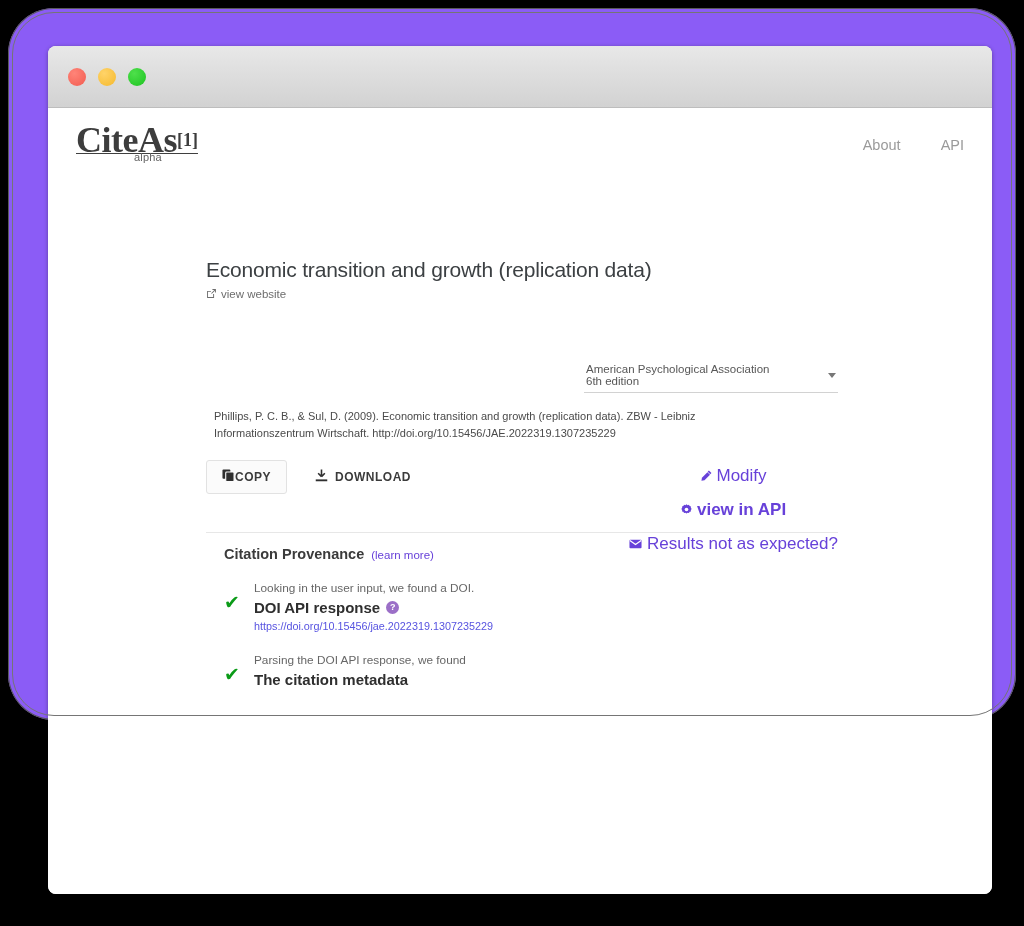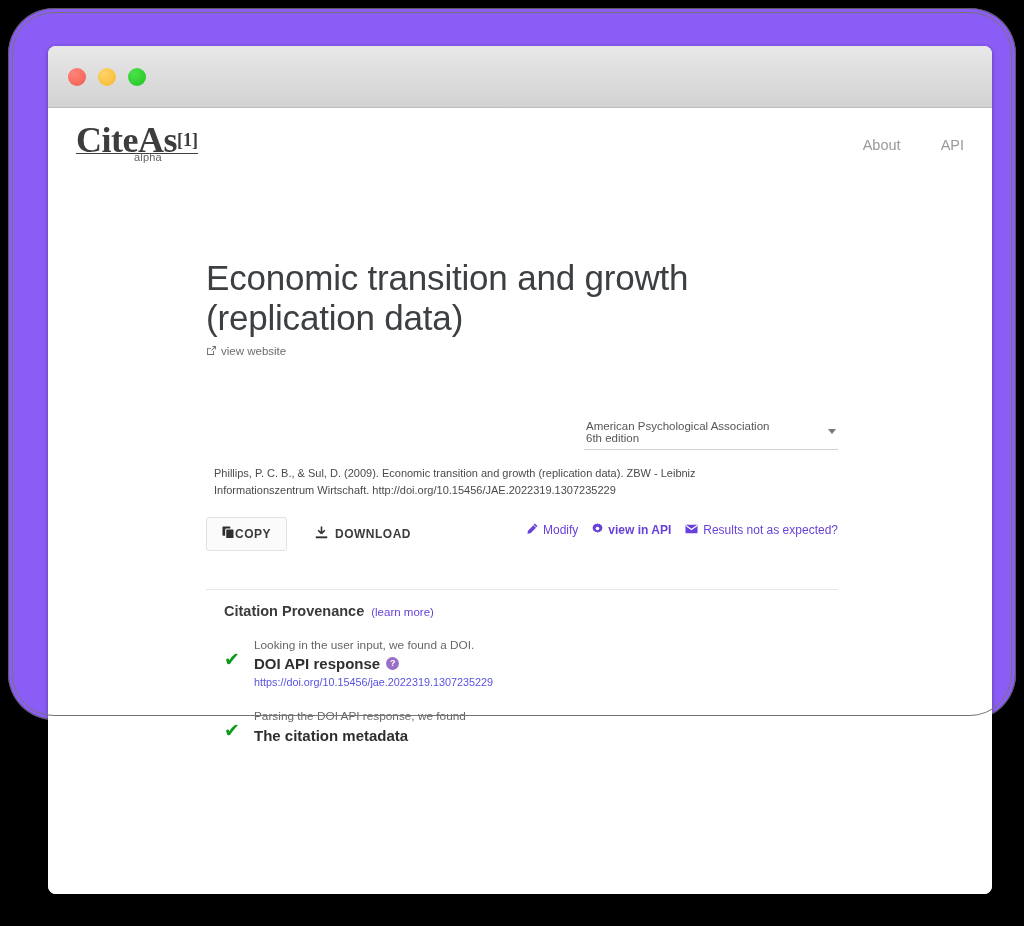--- a/index.html
+++ b/index.html
@@ -122,21 +122,21 @@
 
   
   #content {
     position: absolute;
     left: 158px;
     top: 150px;
     width: 632px;
   }
 
   #page-title {
-    font-size: 35px;
+    font-size: 21px;
     font-weight: 400;
     color: #3c4043;
     letter-spacing: -0.2px;
     line-height: 1.15;
     margin: 0;
   }
   #view-website {
     display: inline-flex;
     gap: 4px;
     margin-top: 6px;
@@ -218,21 +218,22 @@
     color: #3b3b3b;
     cursor: pointer;
   }
   #secondary-links {
     position: absolute;
     right: 0;
     top: 6px;
     display: flex;
     align-items: center;
     gap: 14px;
-    font-size: 12px;
+    font-size: 17px;
+    flex-direction: column;
   }
   #secondary-links a {
     display: inline-flex;
     align-items: center;
     gap: 5px;
     color: #6741d9;
     text-decoration: none;
   }
   #secondary-links a.strong { font-weight: 700; }
 

